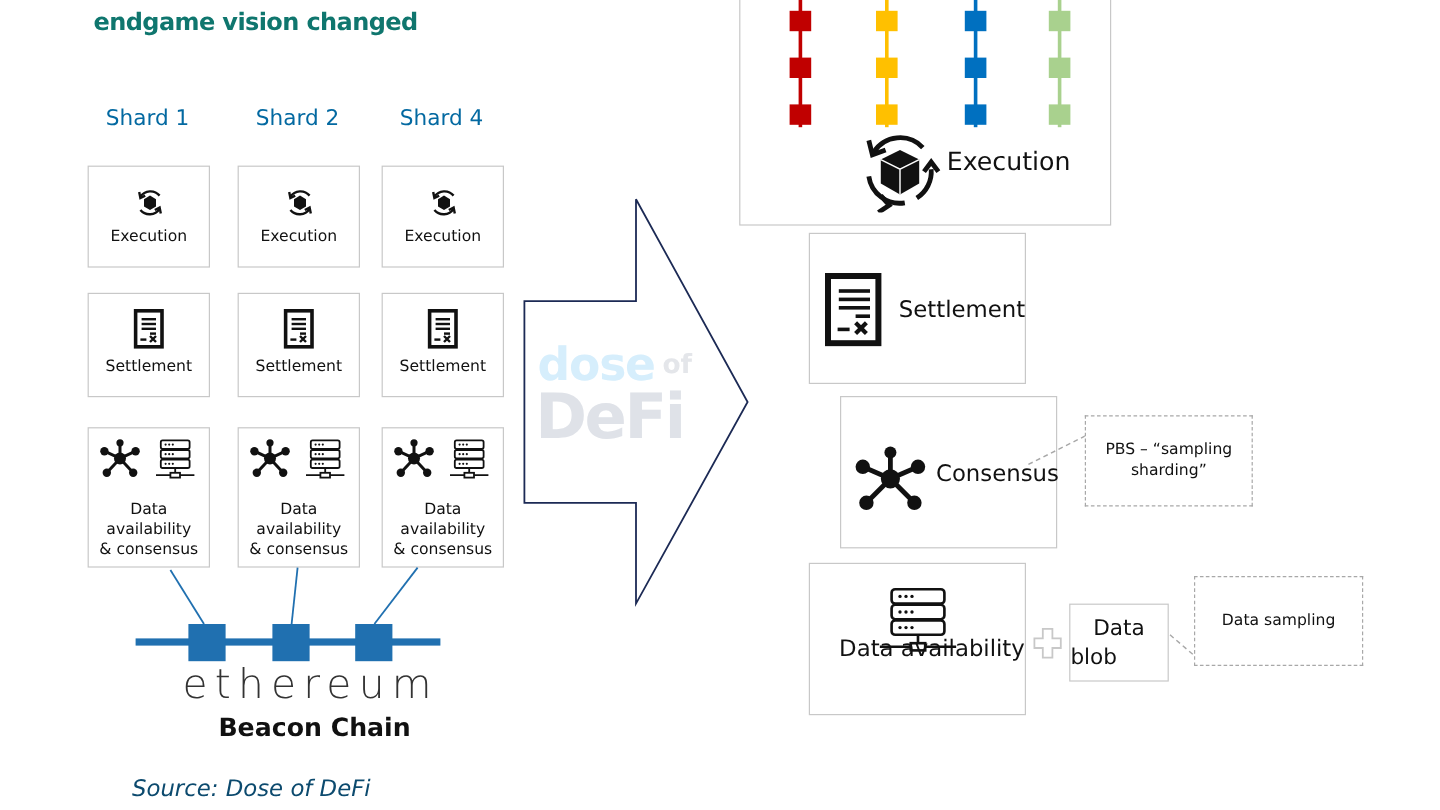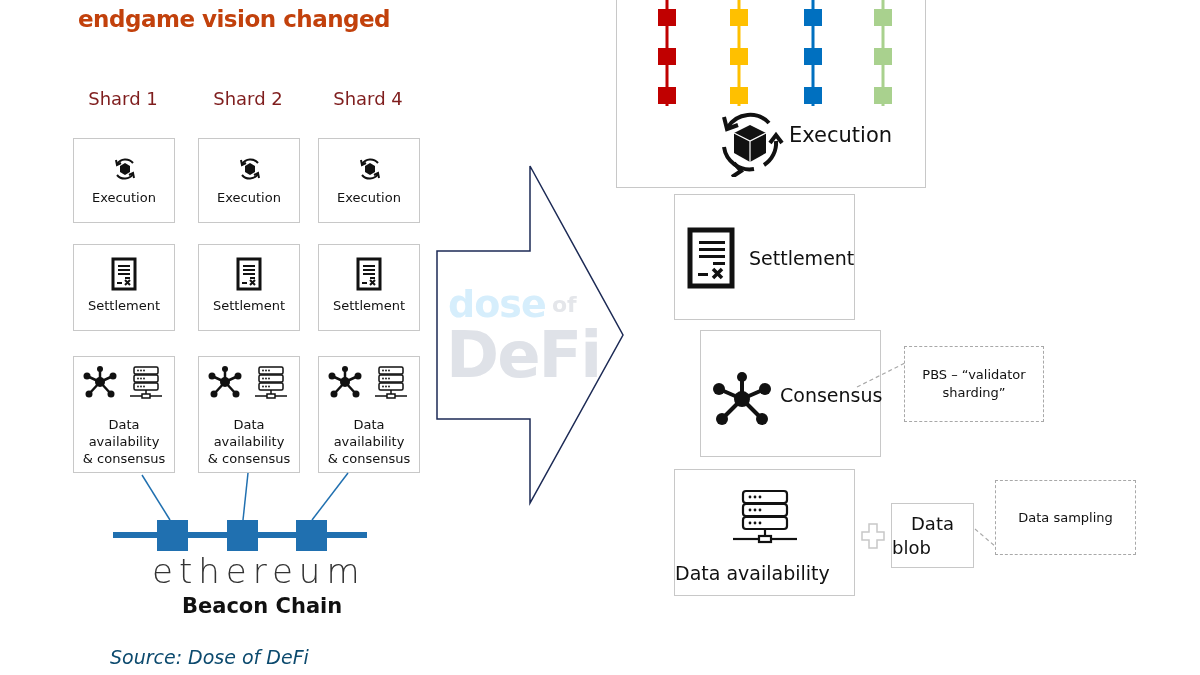--- a/index.html
+++ b/index.html
@@ -1,28 +1,28 @@
 <!DOCTYPE html>
 <html><head>
 <meta charset="utf-8">
 <style>
   html, body { margin: 0; padding: 0; background: #ffffff; }
   body { width: 1200px; height: 675px; position: relative; overflow: hidden; font-family: "DejaVu Sans", sans-serif; color: #111; }
   .abs { position: absolute; }
-  .title { left: 78px; top: 6px; font-family: "DejaVu Sans", sans-serif; font-weight: bold; font-size: 23px; letter-spacing: -0.5px; color: #c2410c; }
-  .shard-label { top: 88px; width: 100px; text-align: center; font-size: 18px; font-family: "DejaVu Sans", sans-serif; color: #7f1d1d; }
+  .title { left: 78px; top: 6px; font-family: "DejaVu Sans", sans-serif; font-weight: bold; font-size: 20px; letter-spacing: -0.5px; color: #0f766e; }
+  .shard-label { top: 88px; width: 100px; text-align: center; font-size: 18px; font-family: "DejaVu Sans", sans-serif; color: #0369a1; }
   .box { border: 1.5px solid #c8c8c8; background: #fff; box-sizing: border-box; }
   .box-label { width: 100%; text-align: center; font-size: 13px; line-height: 17px; color: #111; position: absolute; left: 0; }
   .icon { position: absolute; }
   .src { left: 110px; top: 646px; font-family: "DejaVu Sans", sans-serif; font-style: italic; font-size: 19px; color: #0c4a6e; }
   .eth-word { left: 152px; top: 551px; font-family: "DejaVu Sans", sans-serif; font-weight: 200; font-size: 34px; letter-spacing: 6px; color: #333; }
   .beacon { left: 182px; top: 594px; font-weight: bold; font-size: 21px; color: #111; }
   .watermark-dose { left: 448px; top: 282px; font-weight: bold; font-size: 38px; color: #d6eefc; letter-spacing: -1px; }
   .watermark-of { left: 552px; top: 292px; font-weight: bold; font-size: 22px; color: #e4e6ea; }
-  .watermark-defi { left: 446px; top: 318px; font-weight: bold; font-size: 64px; color: #dfe2e8; letter-spacing: -2px; }
+  .watermark-defi { left: 446px; top: 318px; font-weight: bold; font-size: 52px; color: #dfe2e8; letter-spacing: -2px; }
   .right-label { font-size: 19px; color: #111; }
   .dashed { border: 1.5px dashed #a8a8a8; box-sizing: border-box; background: #fff; }
   .note { font-size: 13px; text-align: center; color: #111; line-height: 18px; }
 </style>
 </head>
 <body>
 
 <div class="abs title">endgame vision changed</div>
 
 <div>
@@ -319,21 +319,21 @@
         <circle cx="11" cy="48" r="6" fill="#111"></circle>
         <circle cx="51" cy="48" r="6" fill="#111"></circle>
     </svg>
     <div class="icon right-label" style="left:79px;top:53px">Consensus</div>
   </div>
 
   <svg class="abs" style="left:855px;top:360px" width="52" height="30" viewBox="0 0 52 30">
     <line x1="2" y1="27" x2="50" y2="3" stroke="#a8a8a8" stroke-width="1.2" stroke-dasharray="4,3"></line>
   </svg>
   <div class="abs dashed" style="left:904px;top:346px;width:140px;height:76px">
-    <div class="note" style="position:absolute;left:0;width:100%;top:19px">PBS – “validator</div>
+    <div class="note" style="position:absolute;left:0;width:100%;top:19px">PBS – “sampling</div>
     <div class="note" style="position:absolute;left:0;width:100%;top:37px">sharding”</div>
   </div>
 
   <div class="abs box" style="left:674px;top:469px;width:181px;height:127px">
     <svg class="icon" style="left:58px;top:18px" width="64" height="60" viewBox="0 0 64 60">
       <g fill="none" stroke="#111" stroke-width="2.2">
           <rect x="10" y="3" width="44" height="12" rx="3"></rect>
           <rect x="10" y="16" width="44" height="12" rx="3"></rect>
           <rect x="10" y="29" width="44" height="12" rx="3"></rect>
           <line x1="32" y1="41" x2="32" y2="48"></line>
@@ -346,21 +346,21 @@
           <circle cx="22" cy="9" r="1.4"></circle>
           <circle cx="27" cy="9" r="1.4"></circle>
           <circle cx="17" cy="22" r="1.4"></circle>
           <circle cx="22" cy="22" r="1.4"></circle>
           <circle cx="27" cy="22" r="1.4"></circle>
           <circle cx="17" cy="35" r="1.4"></circle>
           <circle cx="22" cy="35" r="1.4"></circle>
           <circle cx="27" cy="35" r="1.4"></circle>
         </g>
     </svg>
-    <div class="icon right-label" style="left:0;width:100%;text-align:left;top:92px">Data availability</div>
+    <div class="icon right-label" style="left:0;width:100%;text-align:right;top:60px">Data availability</div>
   </div>
 
   <svg class="abs" style="left:860px;top:522px" width="26" height="28" viewBox="0 0 26 28">
     <path d="M9 2 H17 V10 H24 V18 H17 V26 H9 V18 H2 V10 H9 Z" fill="#fff" stroke="#c8c8c8" stroke-width="1.5"></path>
   </svg>
 
   <div class="abs box" style="left:891px;top:503px;width:83px;height:65px">
     <div class="right-label" style="position:absolute;left:0;width:100%;text-align:center;top:9px;font-size:18px">Data</div>
     <div class="right-label" style="position:absolute;left:0;width:100%;text-align:left;top:33px;font-size:18px">blob</div>
   </div>

